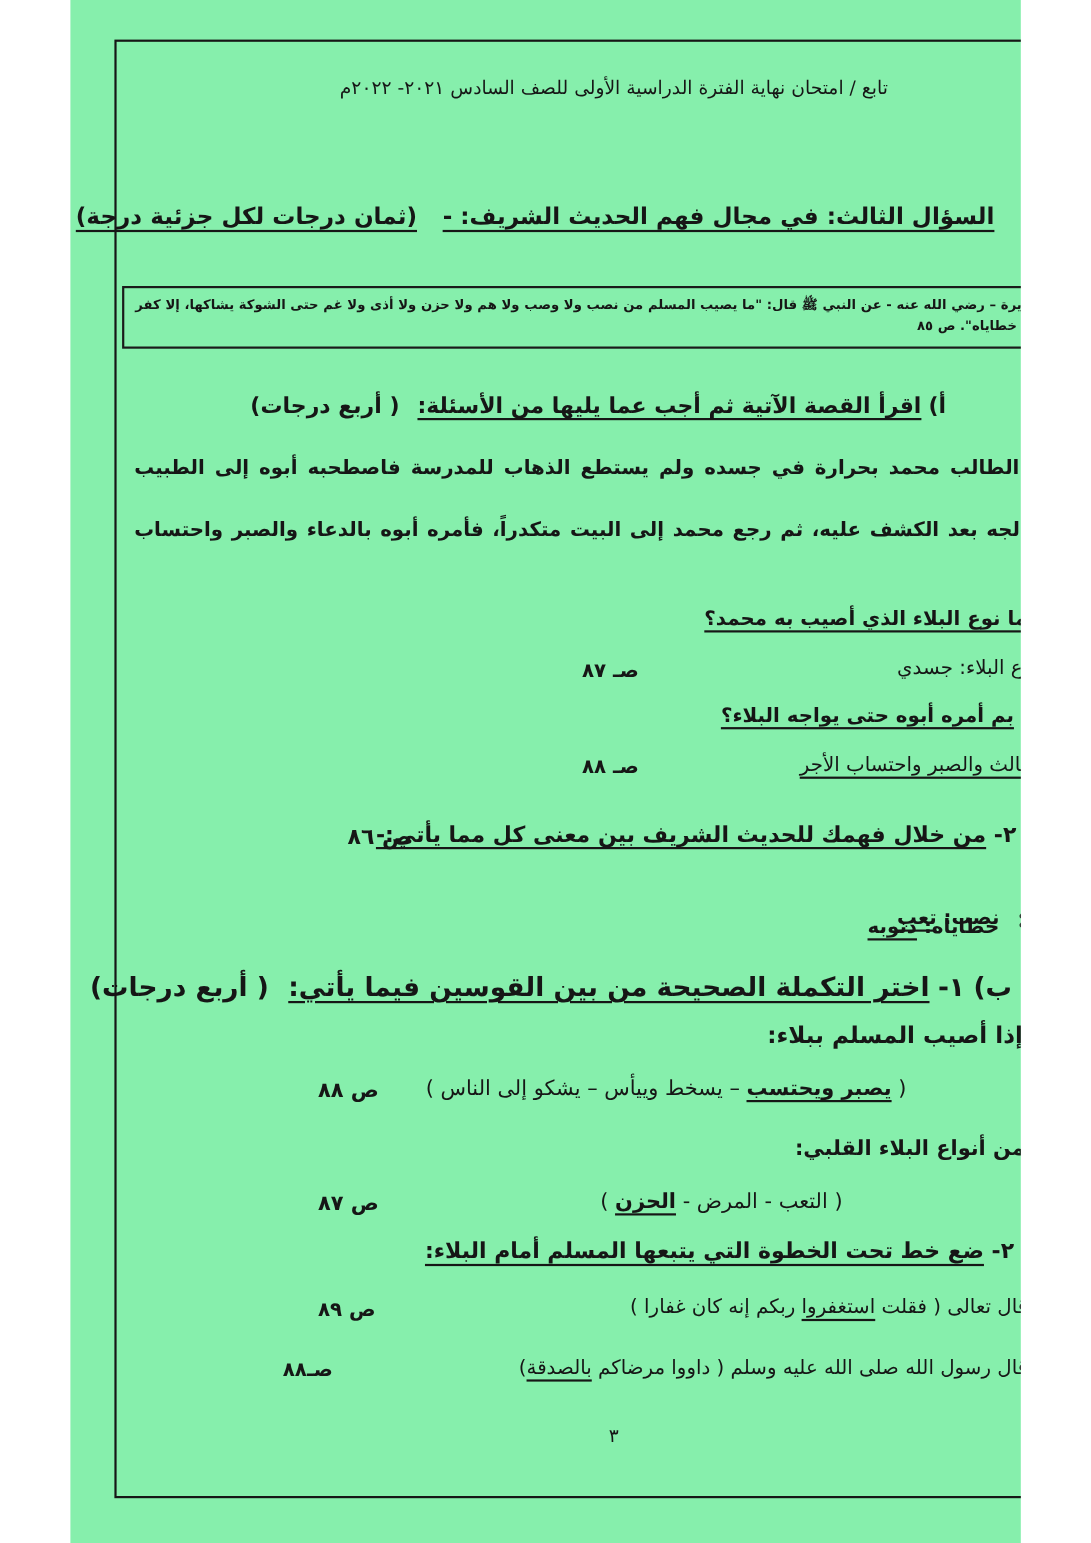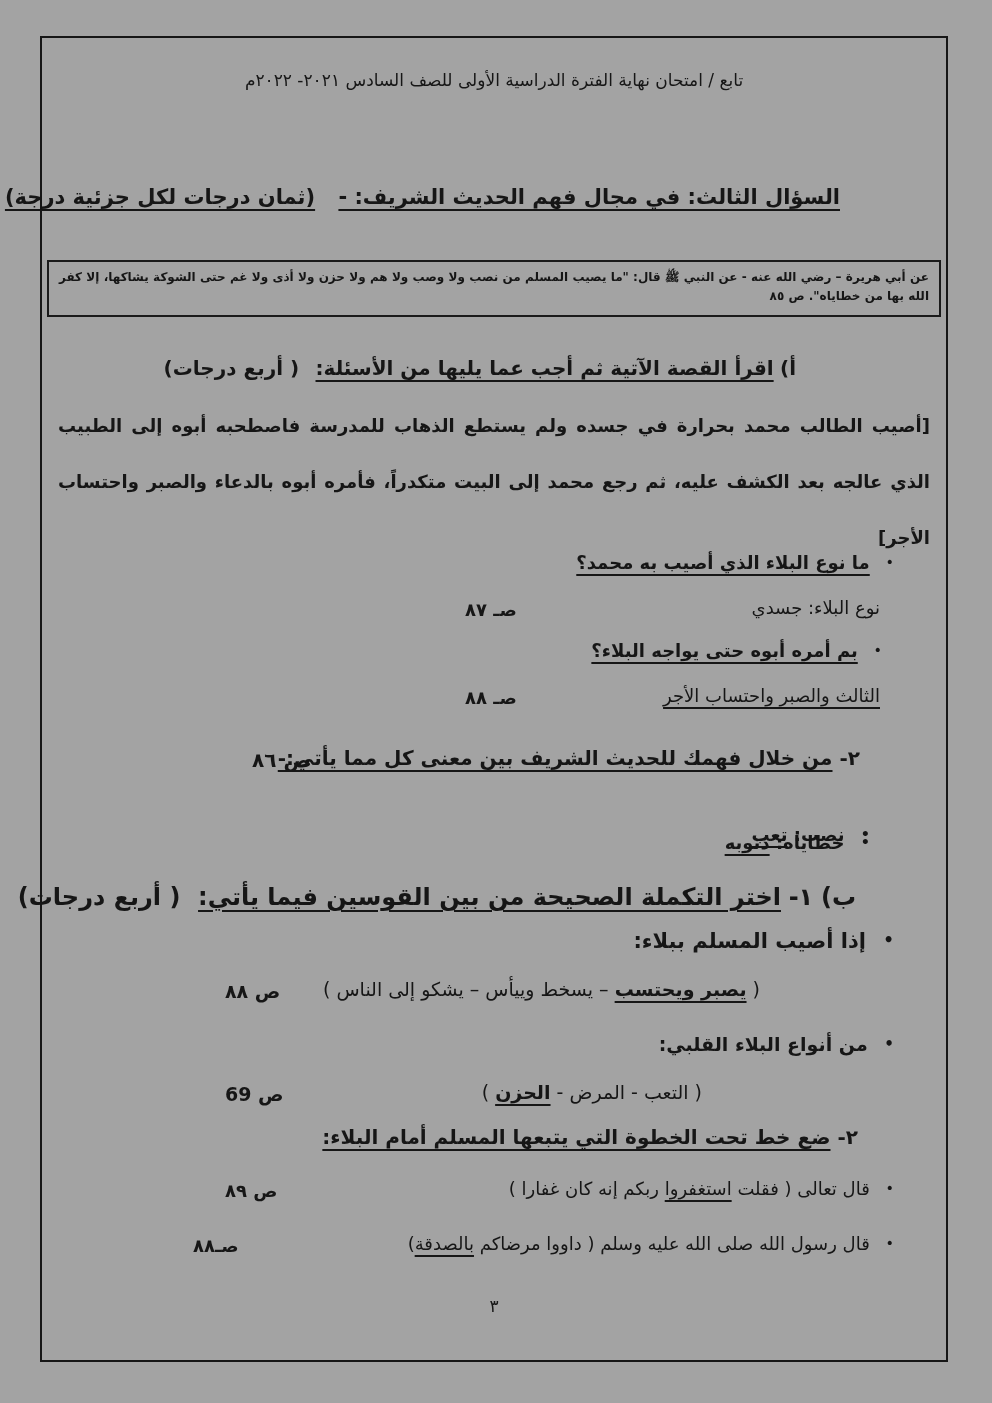--- a/index.html
+++ b/index.html
@@ -1,19 +1,19 @@
 <!DOCTYPE html>
 <html><head>
 <meta charset="utf-8">
 <style>
   * { margin:0; padding:0; box-sizing:border-box; }
   html, body { background:#ffffff; }
   .page {
-    position:relative; width:992px; height:1403px; margin:0 auto;
-    background:#a3a3a3; color:#161616;
+    position:relative; width:864px; height:1403px; margin:0 auto;
+    background:#86efac; color:#161616;
     font-family:"DejaVu Sans", sans-serif; overflow:hidden;
   }
   .frame { position:absolute; left:40px; top:36px; width:908px; height:1326px; border:2px solid #161616; }
   .abs { position:absolute; direction:rtl; text-align:right; line-height:1.45; }
   b { font-weight:bold; }
   .u { text-decoration:underline; text-underline-offset:5px; text-decoration-thickness:1.5px; }
   .blt { display:inline-block; margin-left:10px; transform:translateY(-2px); font-size:0.8em; }
   .pref { position:absolute; top:2px; font-weight:bold; white-space:nowrap; }
 
   .header-line { top:30px; left:0; right:0; text-align:center; font-size:17px; }
@@ -135,21 +135,21 @@
 
     <div class="abs mcq2-stem">
       <span class="blt">•</span>
       <b>من أنواع البلاء القلبي:</b>
     </div>
 
     <div class="abs mcq2-opts">
       <span>( التعب - المرض -</span>
       <b class="u">الحزن</b>
       <span>)</span>
-      <span class="pref p-183">ص 69</span>
+      <span class="pref p-183">ص ٨٧</span>
     </div>
 
     <div class="abs sec-ul">
       <b>٢-</b>
       <b class="u">ضع خط تحت الخطوة التي يتبعها المسلم أمام البلاء:</b>
     </div>
 
     <div class="abs ul-item1">
       <span class="blt">•</span>
       <span>قال تعالى ( فقلت</span>

